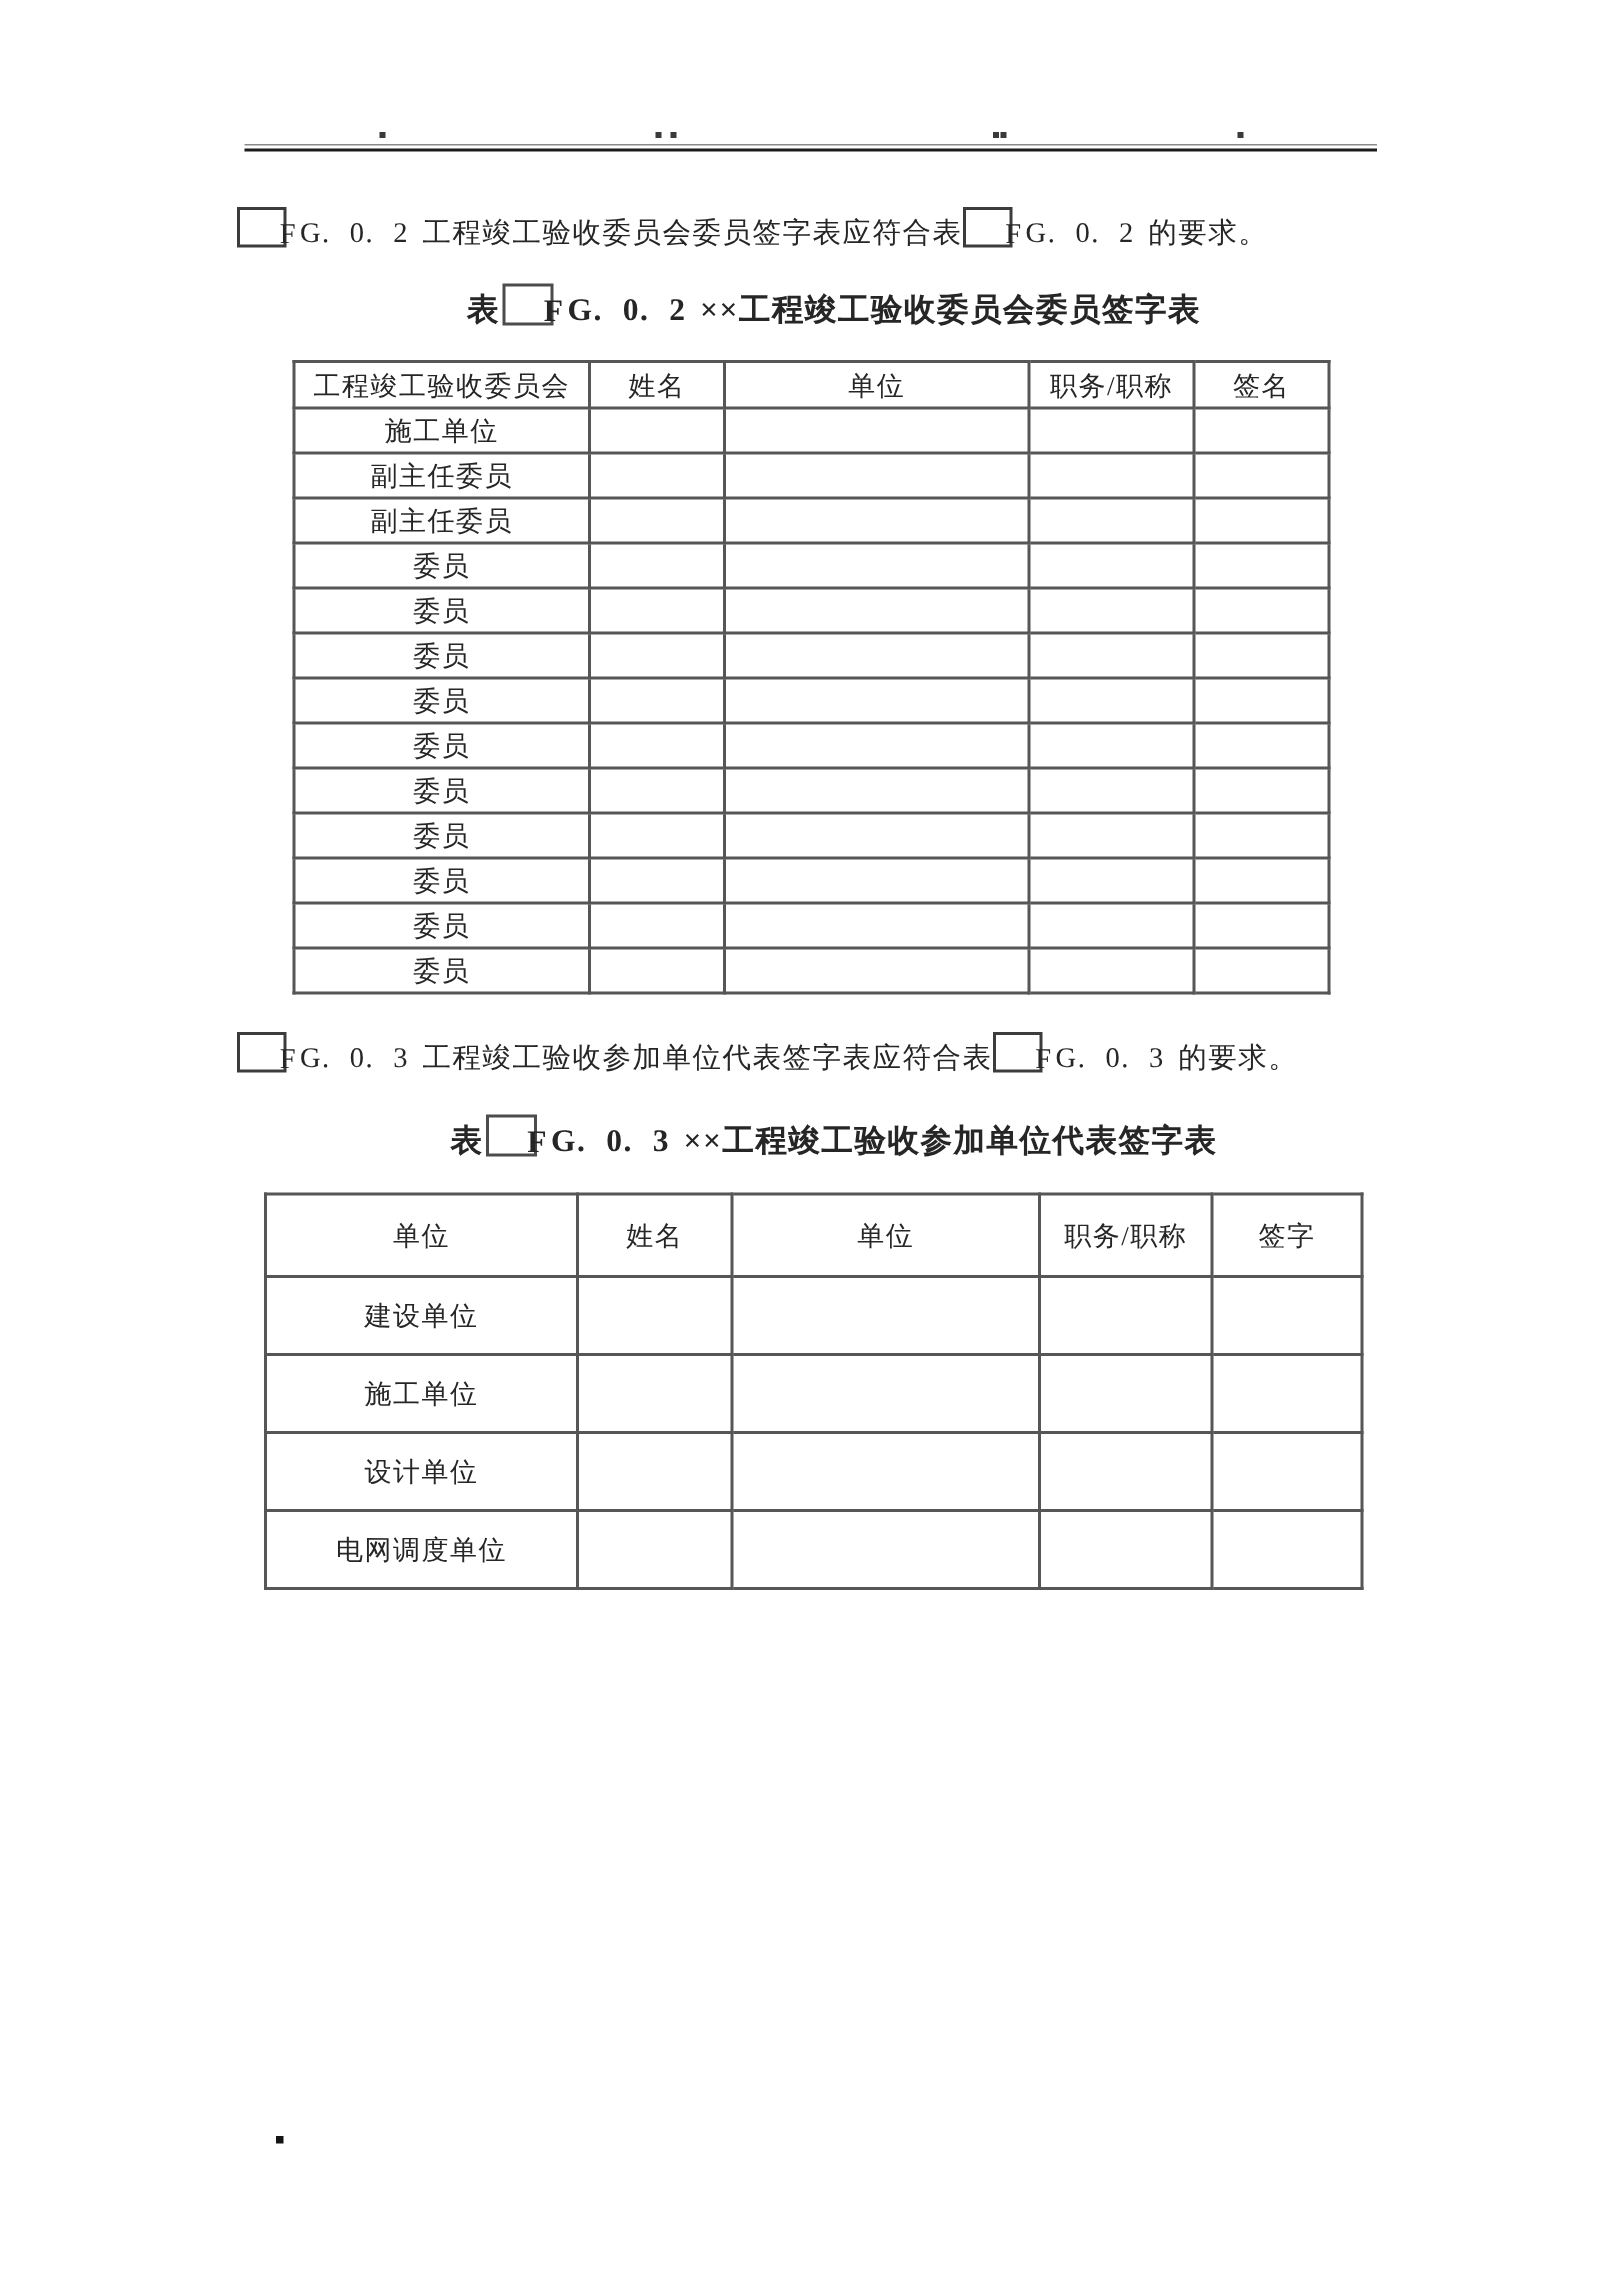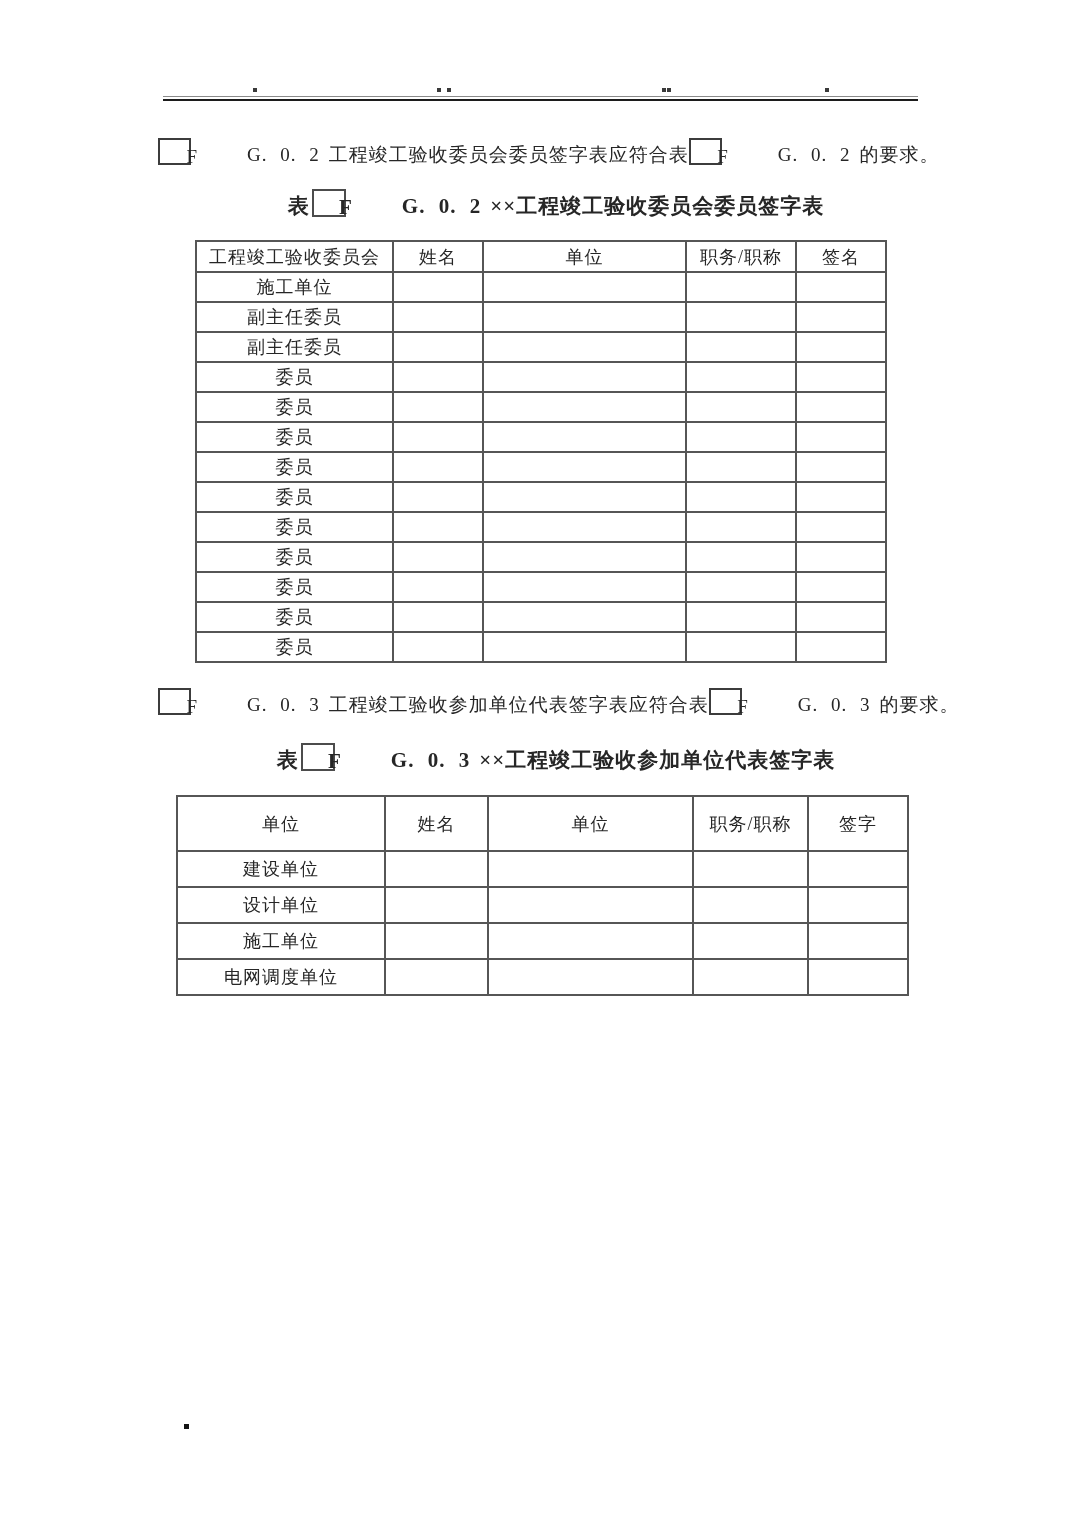--- a/index.html
+++ b/index.html
@@ -60,21 +60,20 @@
   }
   .charbox .boxch {
     position: absolute;
     right: -8px; bottom: -3px;
     line-height: 1;
     letter-spacing: 0;
   }
   .code {
     word-spacing: 7px;
     margin-right: 9px;
-    margin-left: 47px;
   }
 
   
   .tbl-title {
     position: absolute;
     left: 0;
     width: 1080px;
     margin: 0;
     padding-left: 16px;
     text-align: center;
@@ -106,21 +105,21 @@
     padding: 0;
     font-weight: normal;
     letter-spacing: 1px;
     overflow: hidden;
   }
   table.tbl1 { left: 195px; top: 240px; width: 690px; padding-left: 44px; }
   .tbl1 thead tr { height: 31px; }
   .tbl1 tbody tr { height: 30px; }
   table.tbl2 { left: 176px; top: 795px; width: 731px; }
   .tbl2 thead tr { height: 55px; }
-  .tbl2 tbody tr { height: 36px; }
+  .tbl2 tbody tr { height: 52px; }
 
   
   .footer-dot {
     position: absolute;
     left: 184px; top: 1424px;
     width: 5px; height: 5px;
     background: #141414;
   }
 </style>
 </head>
@@ -275,28 +274,28 @@
     </thead>
     <tbody>
       <tr>
           <td>建设单位</td>
           <td></td>
           <td></td>
           <td></td>
           <td></td>
         </tr>
       <tr>
+          <td>施工单位</td>
+          <td></td>
+          <td></td>
+          <td></td>
+          <td></td>
+        </tr>
+      <tr>
           <td>设计单位</td>
-          <td></td>
-          <td></td>
-          <td></td>
-          <td></td>
-        </tr>
-      <tr>
-          <td>施工单位</td>
           <td></td>
           <td></td>
           <td></td>
           <td></td>
         </tr>
       <tr>
           <td>电网调度单位</td>
           <td></td>
           <td></td>
           <td></td>

